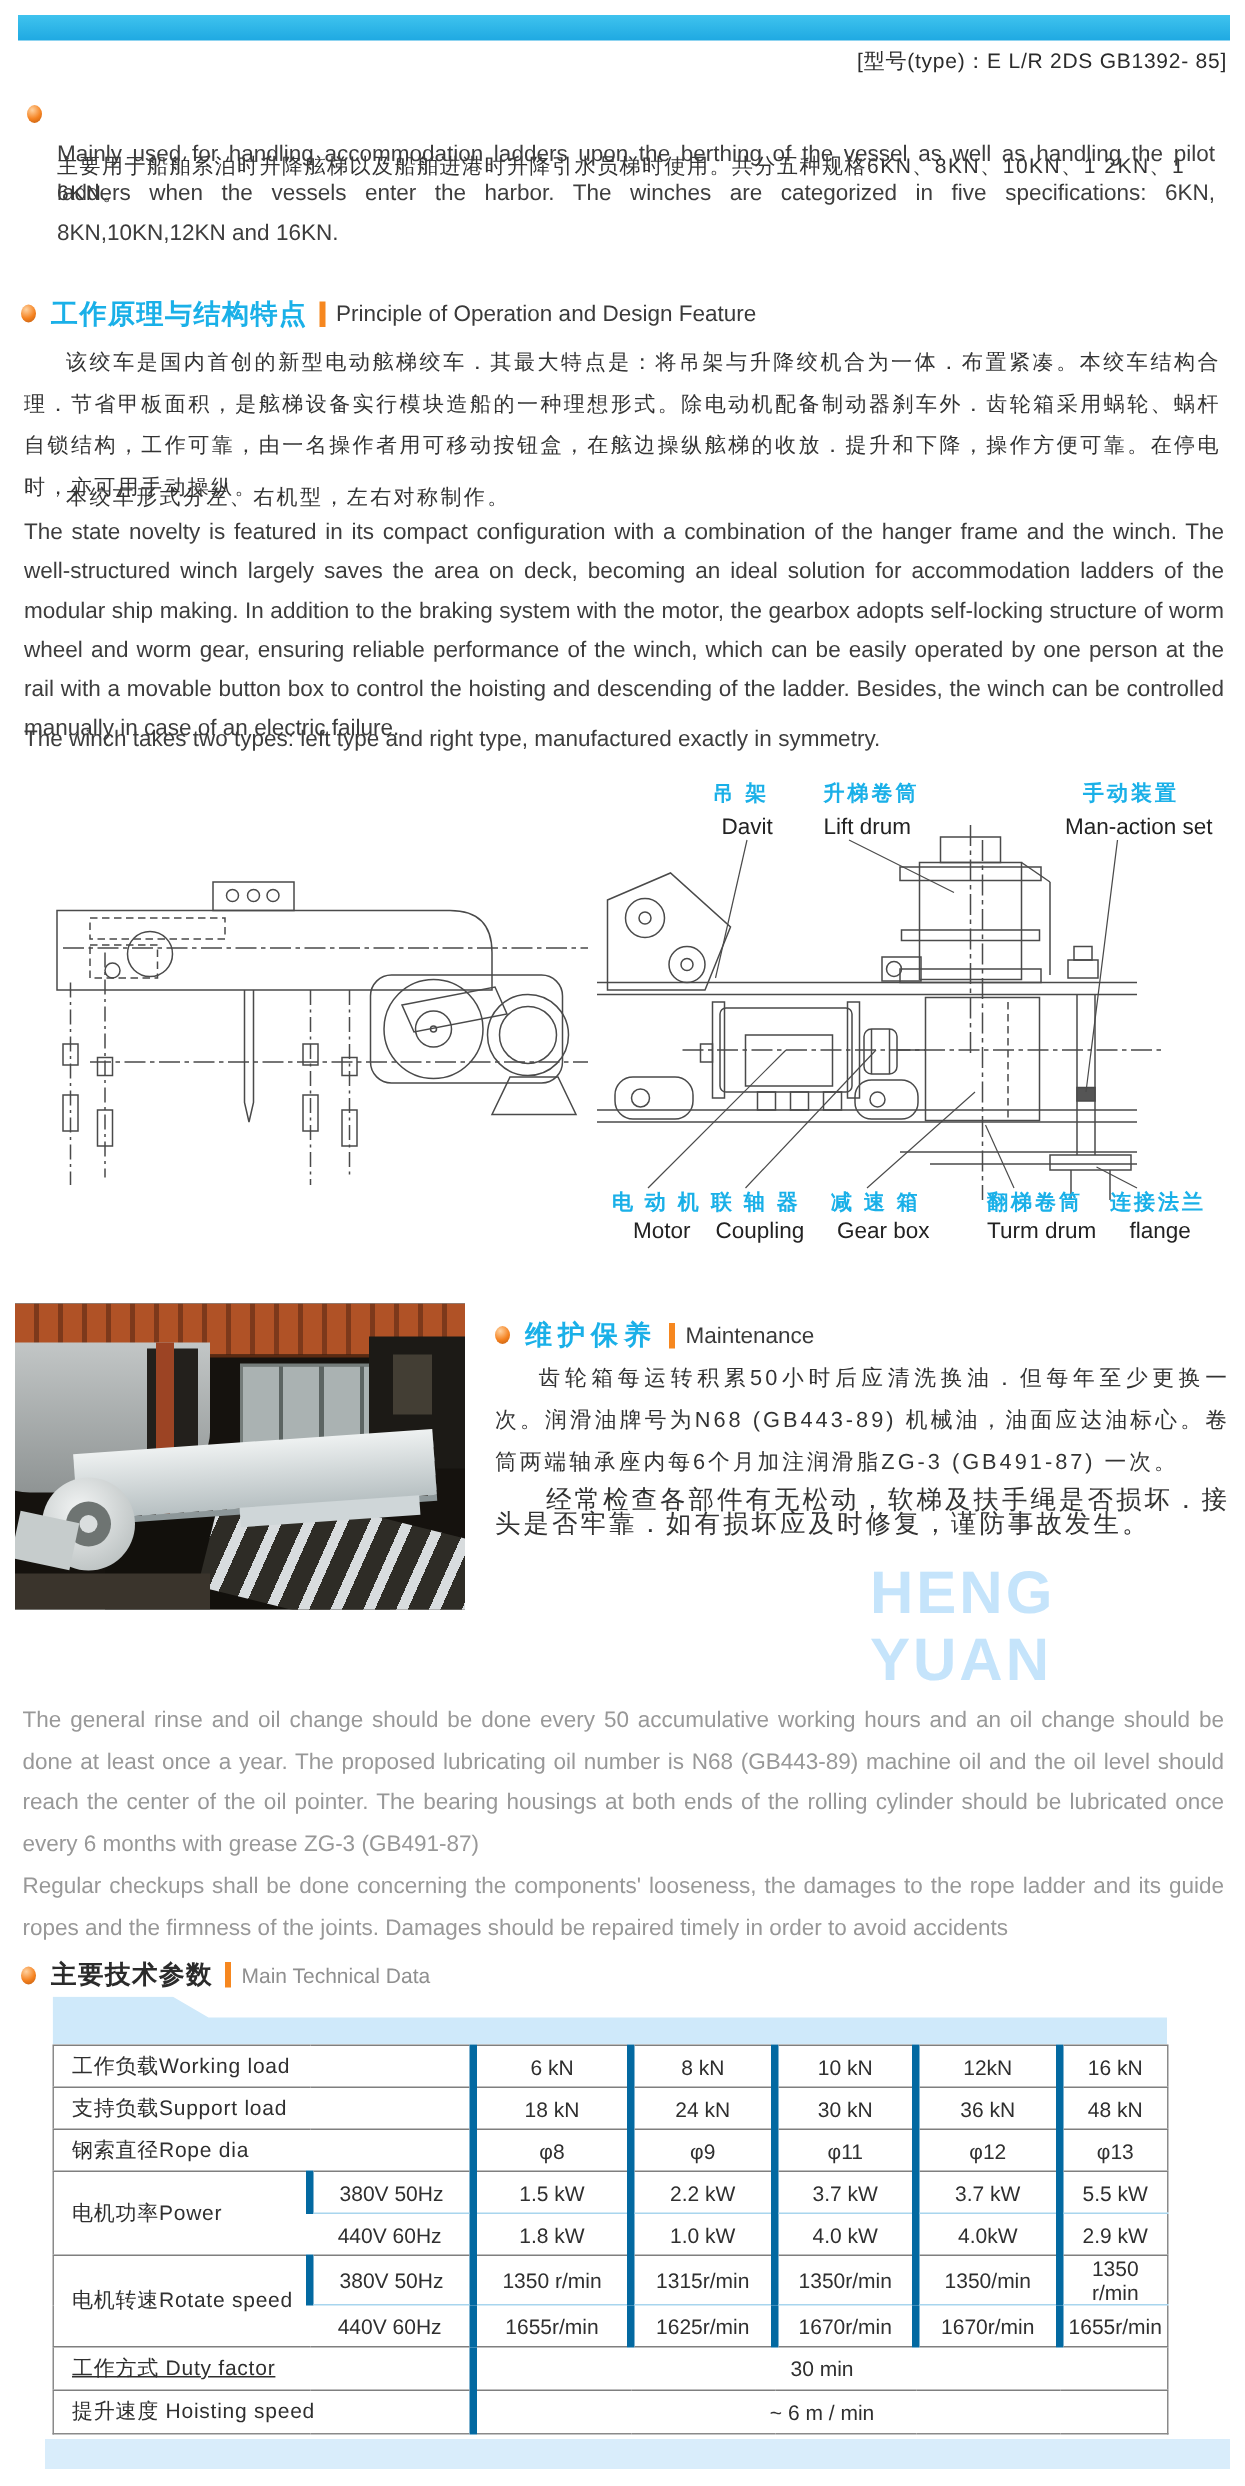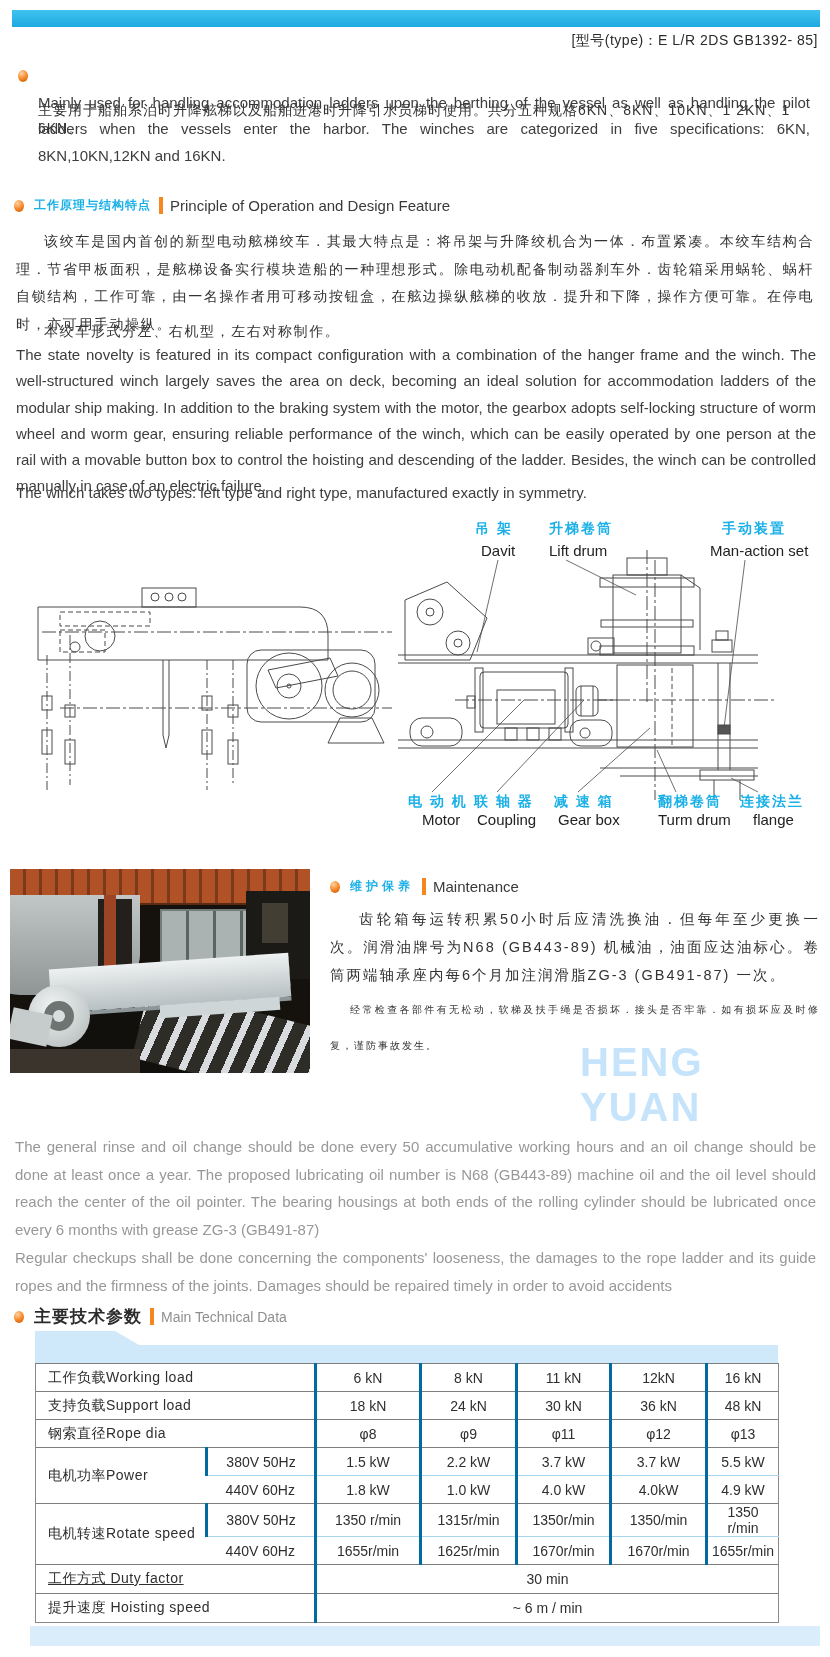--- a/index.html
+++ b/index.html
@@ -9,21 +9,21 @@
 
   
   .topbar { left:12px; top:10px; width:808px; height:17px; background:linear-gradient(#3fc3ee,#1fa9e2); }
   .typeline { right:12px; top:32px; font-size:14px; color:#2b2b2b; letter-spacing:0.5px; }
 
   
   .bullet { width:10px; height:12px; border-radius:50%;
             background:radial-gradient(circle at 35% 28%, #ffd2a0, #f58220 55%, #c05d10 95%); }
   .sec-head { display:flex; align-items:center; }
   .sec-head .bullet { margin-right:10px; }
-  .sec-title-zh { font-size:12px; font-weight:bold; color:#1ab0e8; letter-spacing:1px; }
+  .sec-title-zh { font-size:18px; font-weight:bold; color:#1ab0e8; letter-spacing:1px; }
   .sec-title-zh.dark { color:#2b2b2b; }
   .sec-bar { width:4px; height:17px; background:#f6871f; margin:0 7px 0 8px; }
   .sec-title-en { font-size:15px; color:#3a3a3a; }
   .sec-title-en.grey { color:#8f8f8f; font-size:14px; }
 
   
   .p-zh { font-size:14px; line-height:27.5px; letter-spacing:1.6px; text-align:justify; color:#333; }
   .indent { text-indent:2em; }
   .p-en { font-size:15px; line-height:26.3px; text-align:justify; color:#3d3d3d; }
   .p-en-grey { font-size:15px; line-height:27.6px; text-align:justify; color:#989898; }
@@ -37,21 +37,21 @@
   .photo div { position:absolute; }
 
   .watermark { font-size:40px; font-weight:bold; color:#c5e4fb; letter-spacing:2px; }
 
   
   .tab-shape { left:35px; top:1331px; width:743px; height:32px; background:#cfe9fa;
                clip-path:polygon(0 0,80px 0,104px 14px,100% 14px,100% 100%,0 100%); }
   table.tech { position:absolute; left:35px; top:1363px; width:743px; border-collapse:collapse;
                table-layout:fixed; font-size:14px; color:#2f2f2f;
                border:1px solid #8a8a8a; background:#fff; }
-  table.tech td { border-left:3px solid #0369a1; border-top:1px solid #7f7f7f;
+  table.tech td { border-left:5px solid #0369a1; border-top:1px solid #7f7f7f;
                   height:28px; text-align:center; padding:0 2px; }
   table.tech td:first-child { border-left:none; }
   table.tech tr.sub td { border-top:1px solid #a8d5ee; }
   table.tech td.lab { text-align:left; padding-left:12px; letter-spacing:0.5px; }
   .bottom-band { left:30px; top:1626px; width:790px; height:20px; background:#d9edfb; }
 </style>
 </head>
 <body>
 
 <div class="abs topbar"></div>
@@ -220,21 +220,21 @@
   <div style="left:0;top:180px;width:130px;height:24px;background:#3a342c;"></div>
 </div>
 
 <div class="abs sec-head" style="left:330px; top:878px;">
   <span class="bullet"></span>
   <span class="sec-title-zh" style="letter-spacing:4px;text-align:center;">维护保养</span>
   <span class="sec-bar"></span>
   <span class="sec-title-en">Maintenance</span>
 </div>
 <div class="abs p-zh indent" style="left:330px; top:905px; width:490px; line-height:28px; letter-spacing:2px; font-size:14.5px;">齿轮箱每运转积累50小时后应清洗换油．但每年至少更换一次。润滑油牌号为N68 (GB443-89) 机械油，油面应达油标心。卷筒两端轴承座内每6个月加注润滑脂ZG-3 (GB491-87) 一次。</div>
-<div class="abs p-zh indent" style="left:330px; top:992px; width:490px; line-height:36px; letter-spacing:2px; font-size:10px;">经常检查各部件有无松动，软梯及扶手绳是否损坏．接头是否牢靠．如有损坏应及时修复，谨防事故发生。</div>
+<div class="abs p-zh indent" style="left:330px; top:992px; width:490px; line-height:16px; letter-spacing:2px; font-size:17px;">经常检查各部件有无松动，软梯及扶手绳是否损坏．接头是否牢靠．如有损坏应及时修复，谨防事故发生。</div>
 <div class="abs watermark" style="left:580px; top:1040px;">HENG YUAN</div>
 <div class="abs p-en-grey" style="left:15px; top:1133px; width:801px;">The general rinse and oil change should be done every 50 accumulative working hours and an oil change should be done at least once a year. The proposed lubricating oil number is N68 (GB443-89) machine oil and the oil level should reach the center of the oil pointer. The bearing housings at both ends of the rolling cylinder should be lubricated once every 6 months with grease ZG-3 (GB491-87)</div>
 <div class="abs p-en-grey" style="left:15px; top:1244px; width:801px;">Regular checkups shall be done concerning the components' looseness, the damages to the rope ladder and its guide ropes and the firmness of the joints. Damages should be repaired timely in order to avoid accidents</div>
 
 <div class="abs sec-head" style="left:14px; top:1305px;">
   <span class="bullet"></span>
   <span class="sec-title-zh dark" style="font-size:17px;">主要技术参数</span>
   <span class="sec-bar"></span>
   <span class="sec-title-en grey">Main Technical Data</span>
 </div>
@@ -249,21 +249,21 @@
     <col style="width:96px">
       <col style="width:94px">
       <col style="width:96px">
       <col style="width:72px">
   </colgroup>
   <tbody>
       <tr>
     <td class="lab" colspan="2">工作负载Working load</td>
     <td>6 kN</td>
     <td>8 kN</td>
-    <td>11 kN</td>
+    <td>10 kN</td>
     <td>12kN</td>
     <td>16 kN</td>
   </tr>
   <tr>
     <td class="lab" colspan="2">支持负载Support  load</td>
     <td>18 kN</td>
     <td>24 kN</td>
     <td>30 kN</td>
     <td>36 kN</td>
     <td>48 kN</td>
@@ -284,21 +284,21 @@
     <td>3.7 kW</td>
     <td>3.7 kW</td>
     <td>5.5 kW</td>
   </tr>
   <tr class="sub">
     <td>440V 60Hz</td>
     <td>1.8 kW</td>
     <td>1.0 kW</td>
     <td>4.0 kW</td>
     <td>4.0kW</td>
-    <td>4.9 kW</td>
+    <td>2.9 kW</td>
   </tr>
   <tr>
     <td class="lab" rowspan="2">电机转速Rotate  speed</td>
     <td>380V 50Hz</td>
     <td>1350 r/min</td>
     <td>1315r/min</td>
     <td>1350r/min</td>
     <td>1350/min</td>
     <td>1350 r/min</td>
   </tr>

